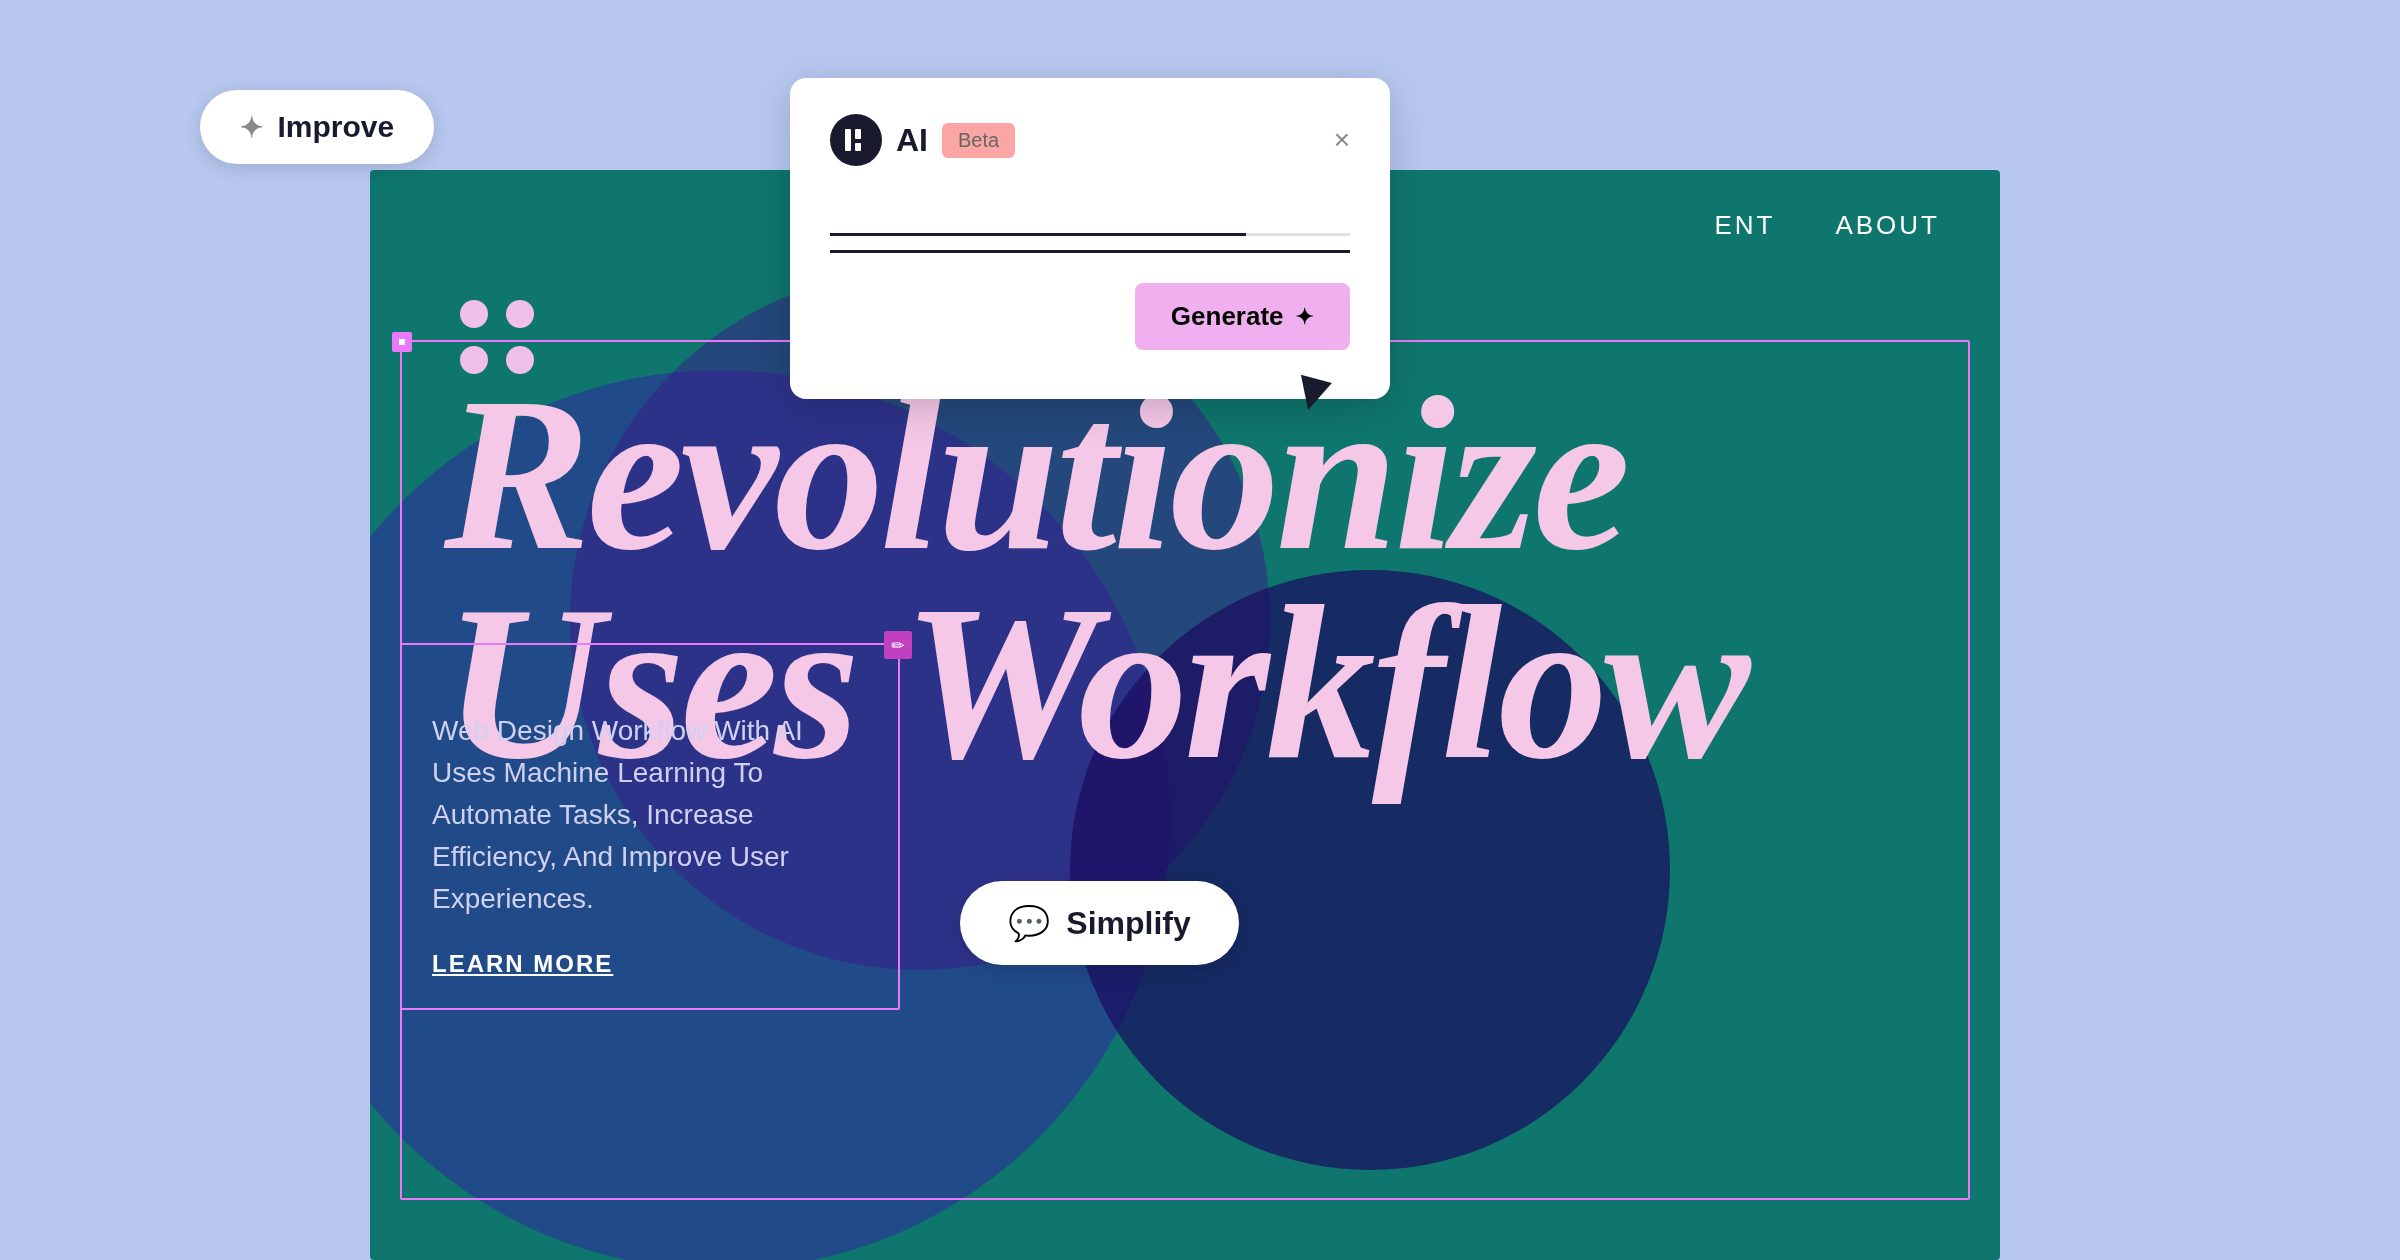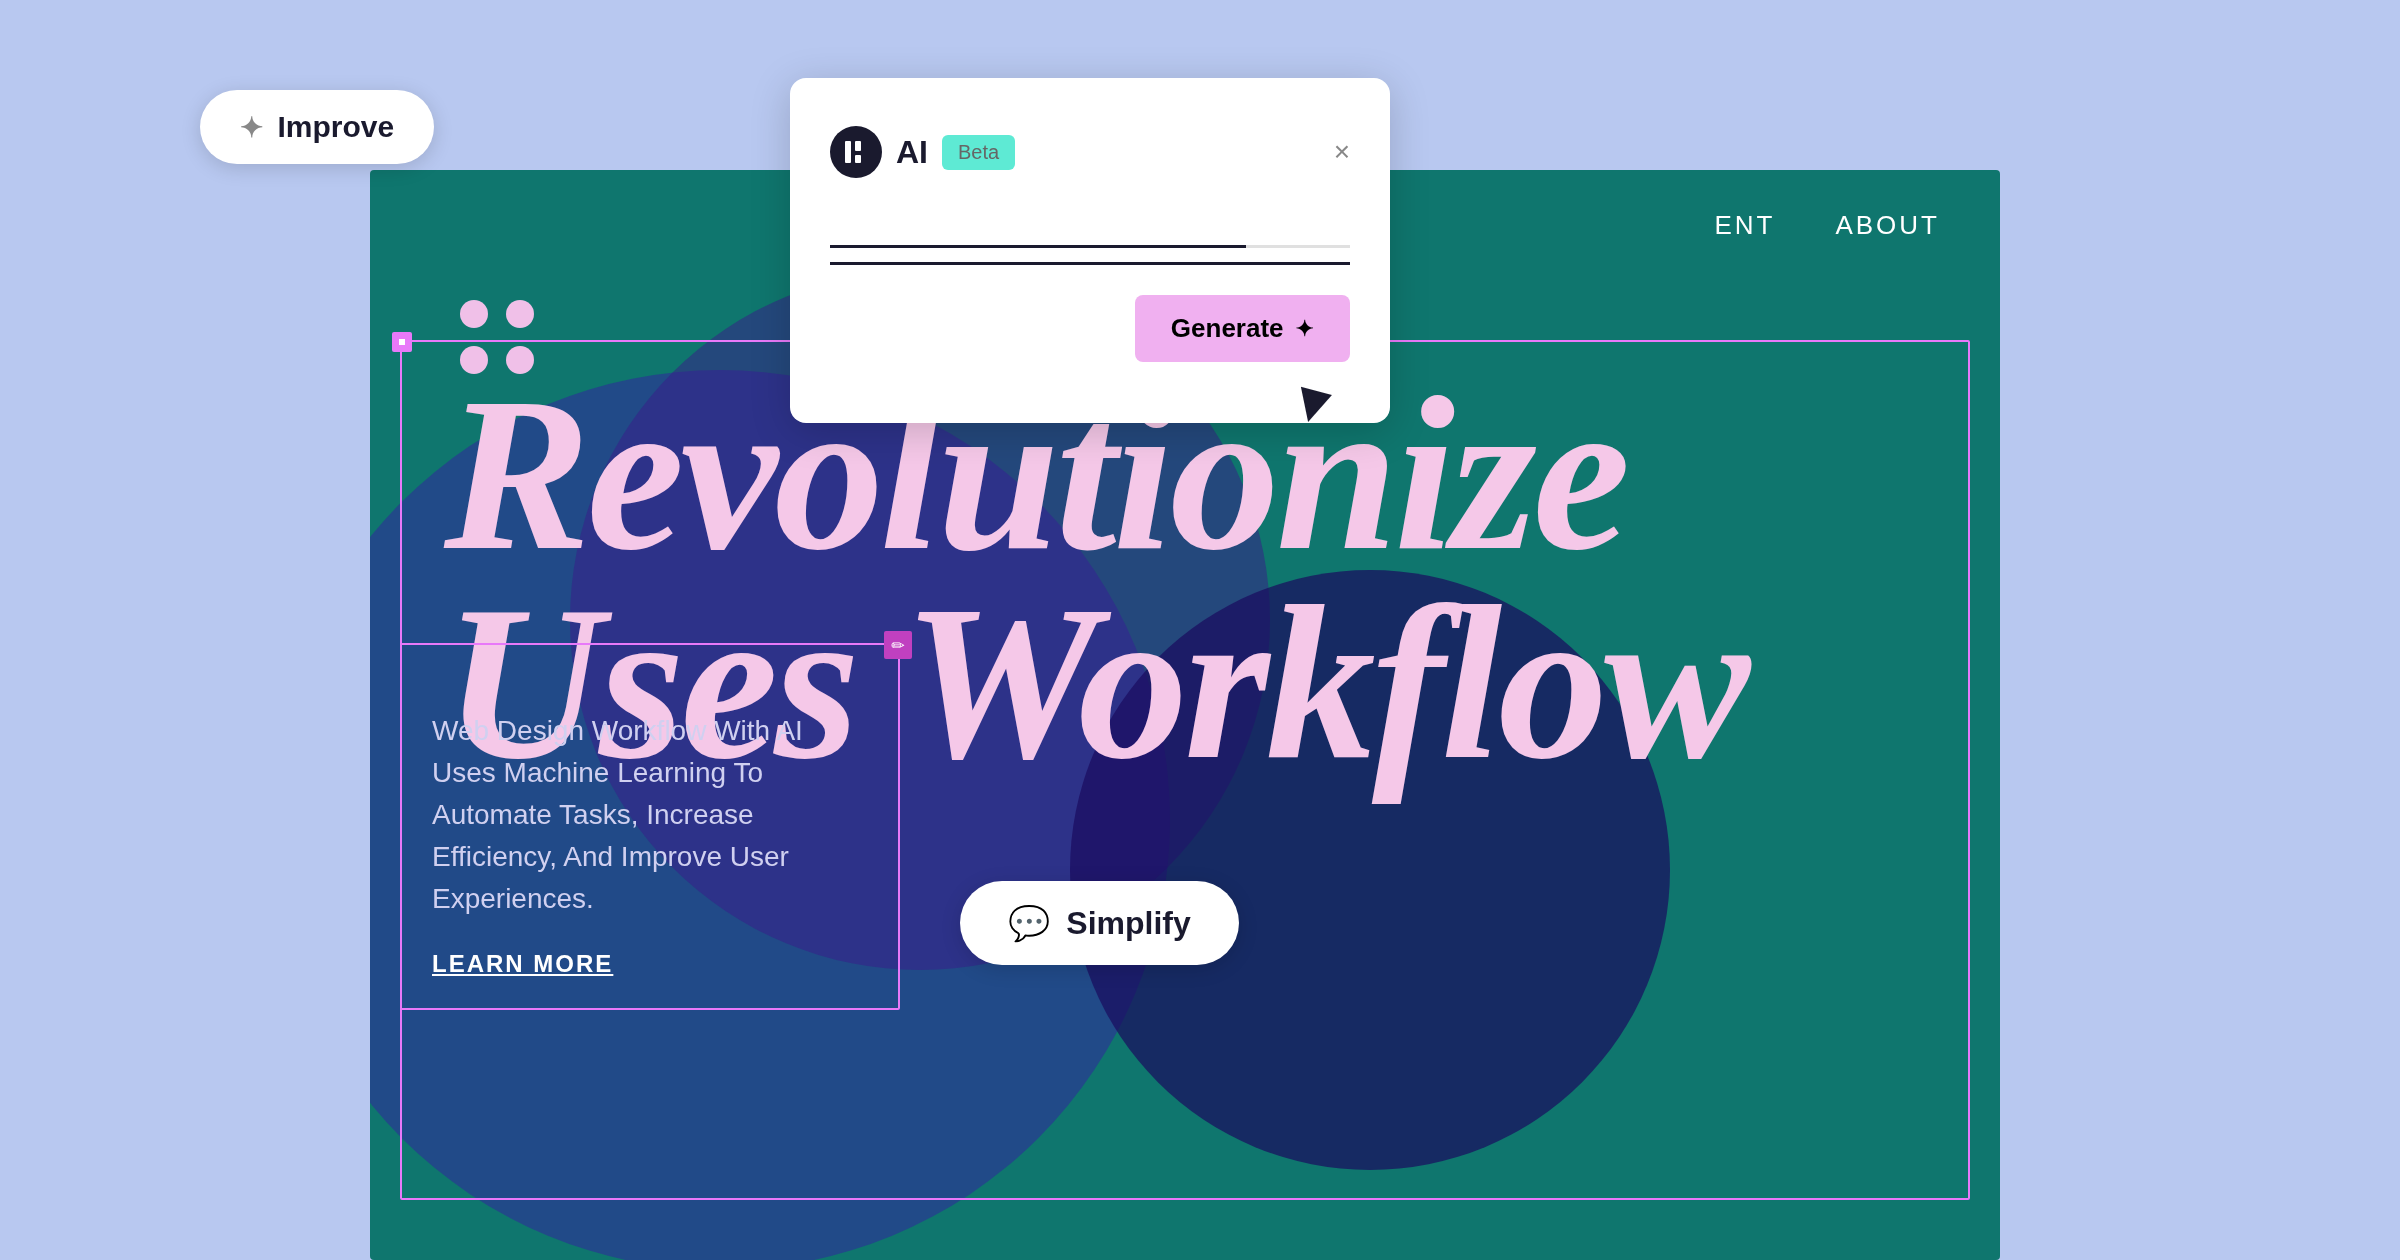--- a/index.html
+++ b/index.html
@@ -230,21 +230,21 @@
 
     
     .ai-panel {
       position: absolute;
       top: 78px;
       left: 790px;
       width: 600px;
       background: white;
       border-radius: 16px;
       box-shadow: 0 8px 40px rgba(0,0,0,0.18);
-      padding: 48px 40px;
+      padding: 36px 40px;
       z-index: 20;
     }
 
     .ai-panel-header {
       display: flex;
       align-items: center;
       justify-content: space-between;
       margin-bottom: 30px;
     }
 
@@ -267,21 +267,21 @@
       font-weight: 900;
     }
 
     .ai-text {
       font-size: 32px;
       font-weight: 700;
       color: #1a1a2e;
     }
 
     .beta-badge {
-      background: #5eead4;
+      background: #fca5a5;
       color: #666;
       font-size: 20px;
       padding: 6px 16px;
       border-radius: 6px;
       font-weight: 500;
     }
 
     .close-btn {
       font-size: 28px;
       color: #888;

